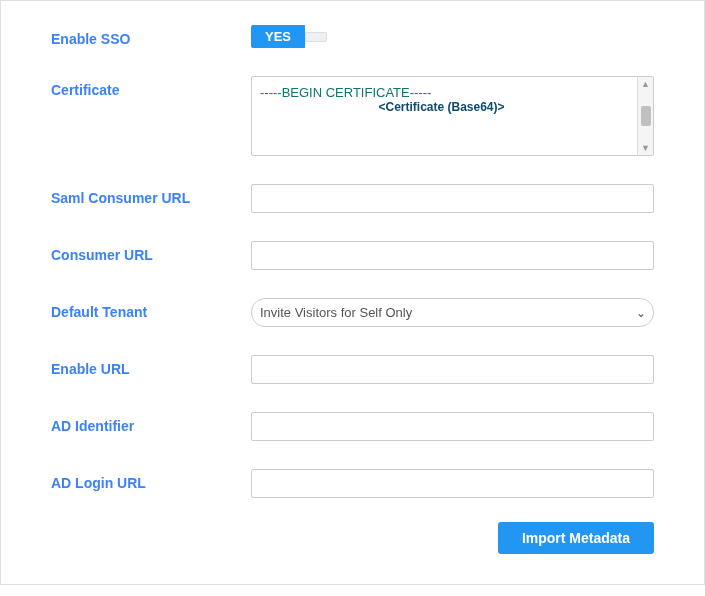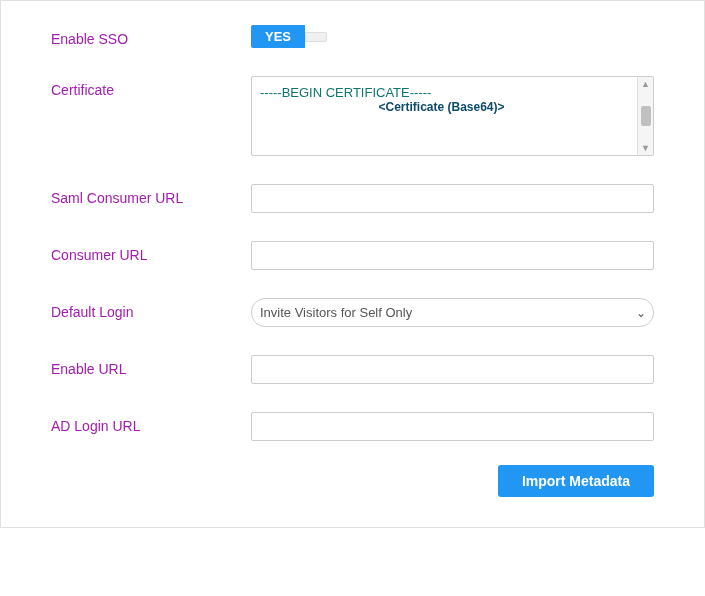--- a/index.html
+++ b/index.html
@@ -28,22 +28,22 @@
       align-items: flex-start;
       padding: 14px 30px;
       border-bottom: none;
     }
 
     .form-label {
       width: 200px;
       min-width: 200px;
       padding-top: 6px;
       font-size: 14px;
-      color: #a21caf;
-      font-weight: 400;
+      color: #3b82f6;
+      font-weight: 700;
     }
 
     .form-control-wrap {
       flex: 1;
     }
 
     .toggle-wrap {
       display: flex;
       align-items: center;
     }
@@ -224,40 +224,46 @@
   </div>
 
   <div class="form-row">
     <div class="form-label">Consumer URL</div>
     <div class="form-control-wrap">
       <input class="text-input" type="text" value="" style="">
     </div>
   </div>
 
   <div class="form-row">
-    <div class="form-label">Default Login</div>
+    <div class="form-label">Default Tenant</div>
     <div class="form-control-wrap">
       <div class="select-wrap">
         <select class="select-input">
           <option>Invite Visitors for Self Only</option>
           <option>All Visitors</option>
           <option>None</option>
         </select>
         <span class="select-arrow">⌄</span>
       </div>
     </div>
   </div>
 
   <div class="form-row">
     <div class="form-label">Enable URL</div>
     <div class="form-control-wrap">
       <input class="text-input" type="text" value="" style="">
     </div>
   </div>
 
+  <div class="form-row">
+    <div class="form-label">AD Identifier</div>
+    <div class="form-control-wrap">
+      <input class="text-input" type="text" value="" style="">
+    </div>
+  </div>
 
   <div class="form-row">
     <div class="form-label">AD Login URL</div>
     <div class="form-control-wrap">
       <input class="text-input" type="text" value="" style="">
     </div>
   </div>
 
   <div class="footer-row">
     <button class="import-btn">Import Metadata</button>

